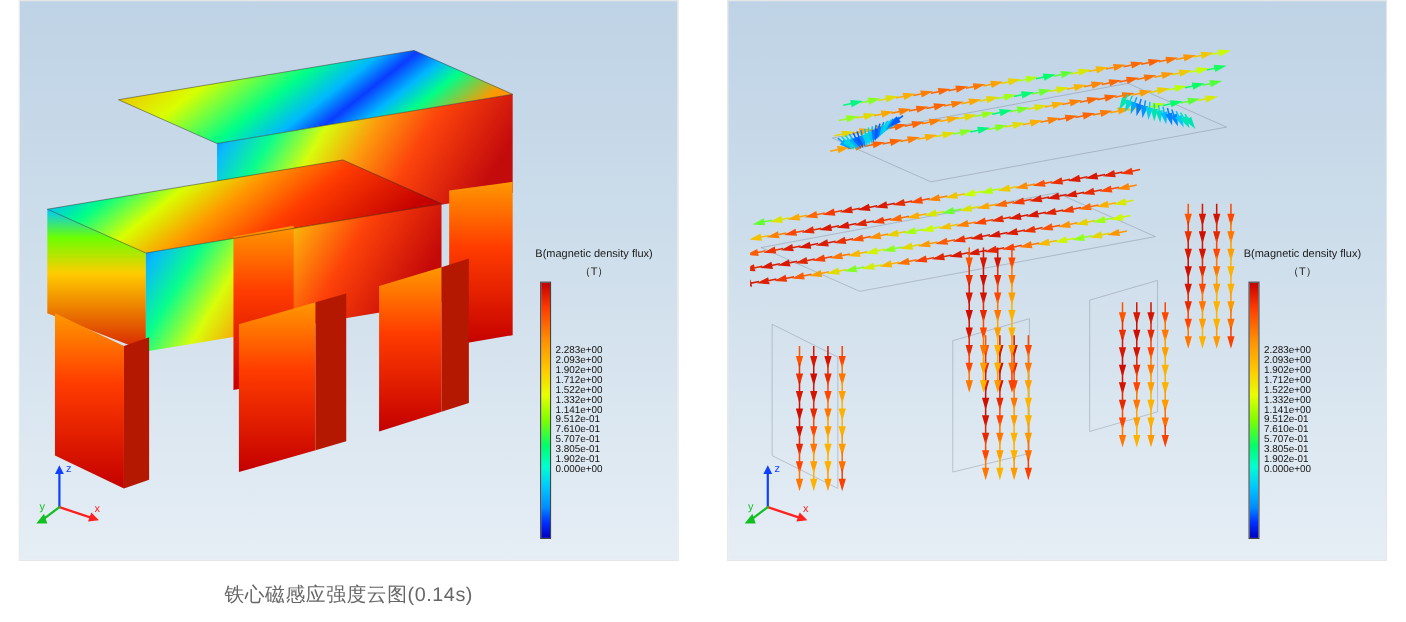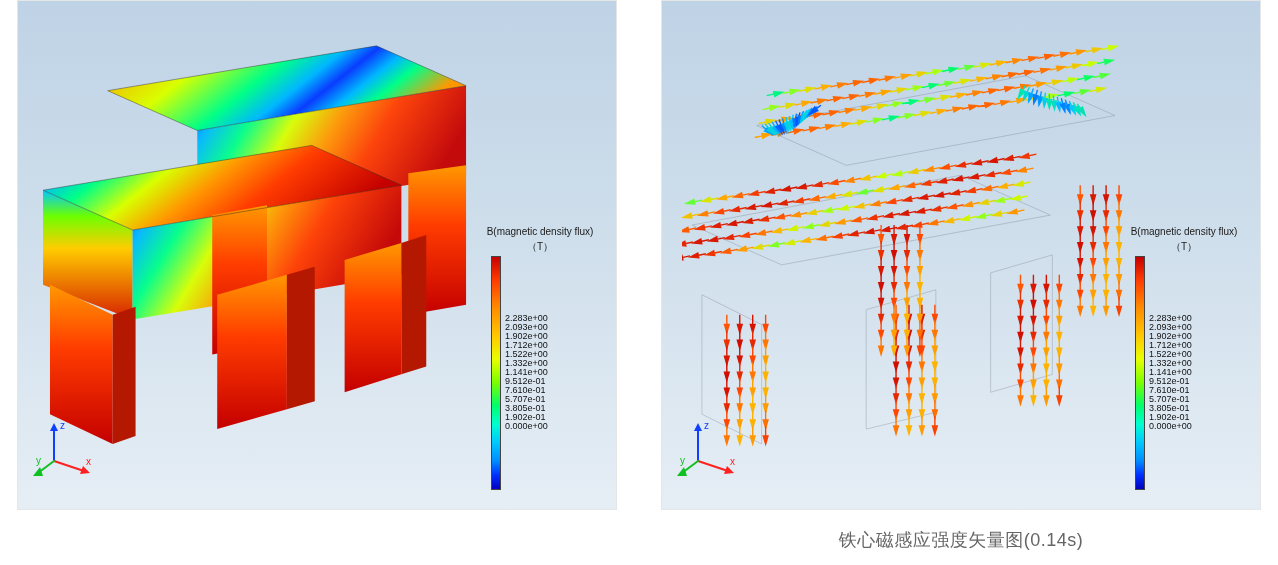--- a/index.html
+++ b/index.html
@@ -228,20 +228,21 @@
               <span class="tick">7.610e-01</span>
               <span class="tick">5.707e-01</span>
               <span class="tick">3.805e-01</span>
               <span class="tick">1.902e-01</span>
               <span class="tick">0.000e+00</span>
             </div>
         </div>
       </div>
 
     </div>
+    <div class="caption">铁心磁感应强度云图(0.14s)</div>
   </div>
 
   <div class="panel-wrap">
     <div class="panel">
 
       <div class="viz">
         <svg viewBox="0 0 450 440" preserveAspectRatio="xMidYMid meet">
           <defs>
             <linearGradient id="gradArrow" x1="0" y1="0" x2="0" y2="1">
               <stop offset="0%" stop-color="#ffb000"></stop>
@@ -686,16 +687,15 @@
               <span class="tick">7.610e-01</span>
               <span class="tick">5.707e-01</span>
               <span class="tick">3.805e-01</span>
               <span class="tick">1.902e-01</span>
               <span class="tick">0.000e+00</span>
             </div>
         </div>
       </div>
 
     </div>
-    <div class="caption">铁心磁感应强度矢量图(0.14s)</div>
   </div>
 
 </div>
 
 </body></html>

